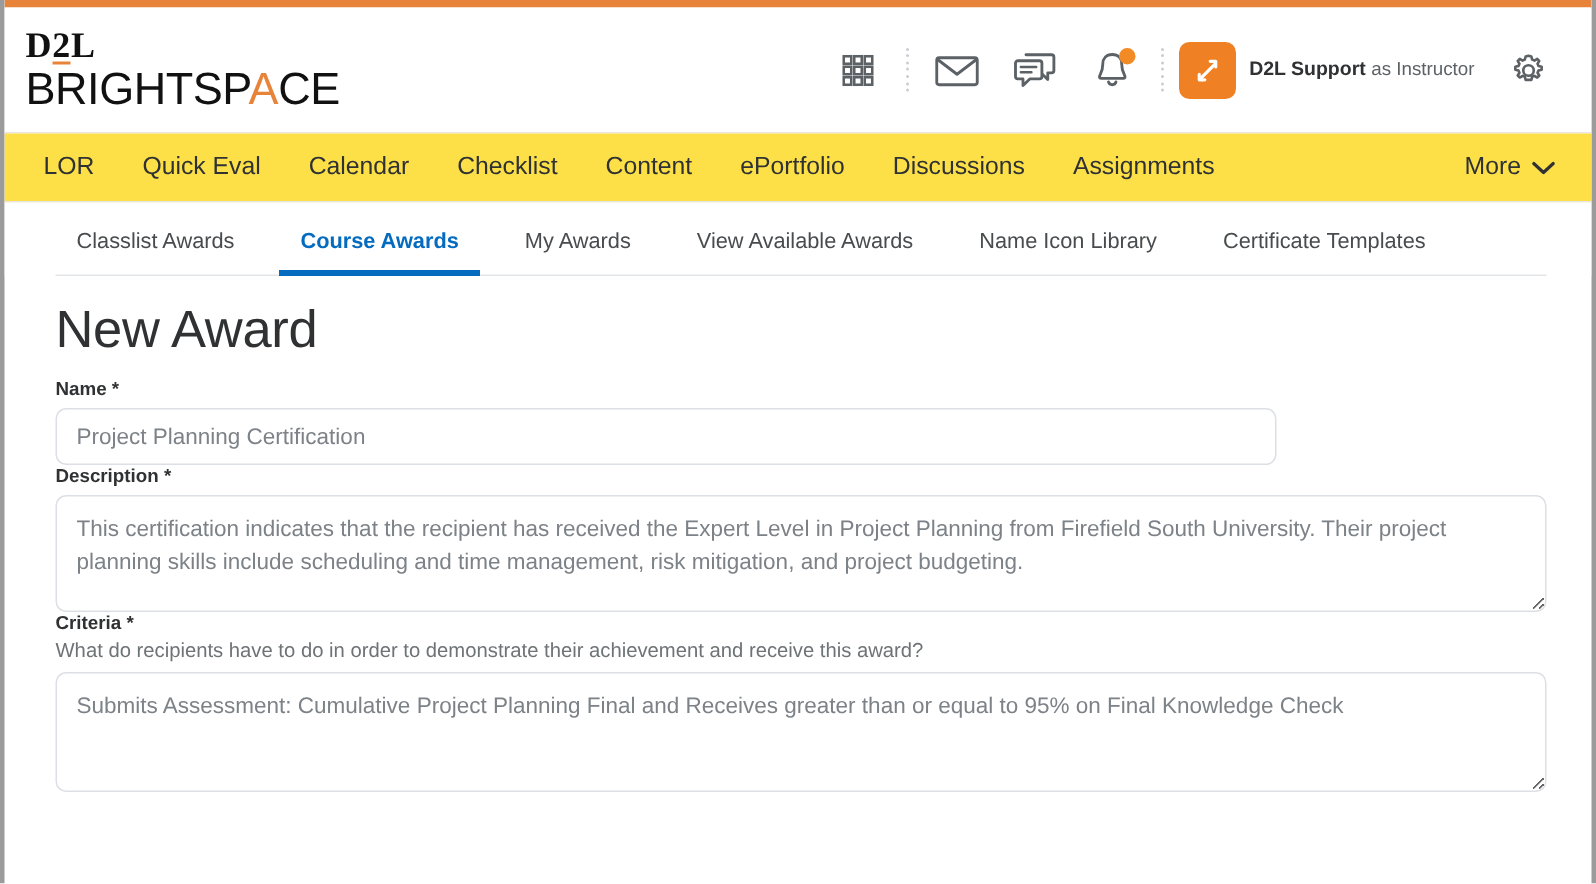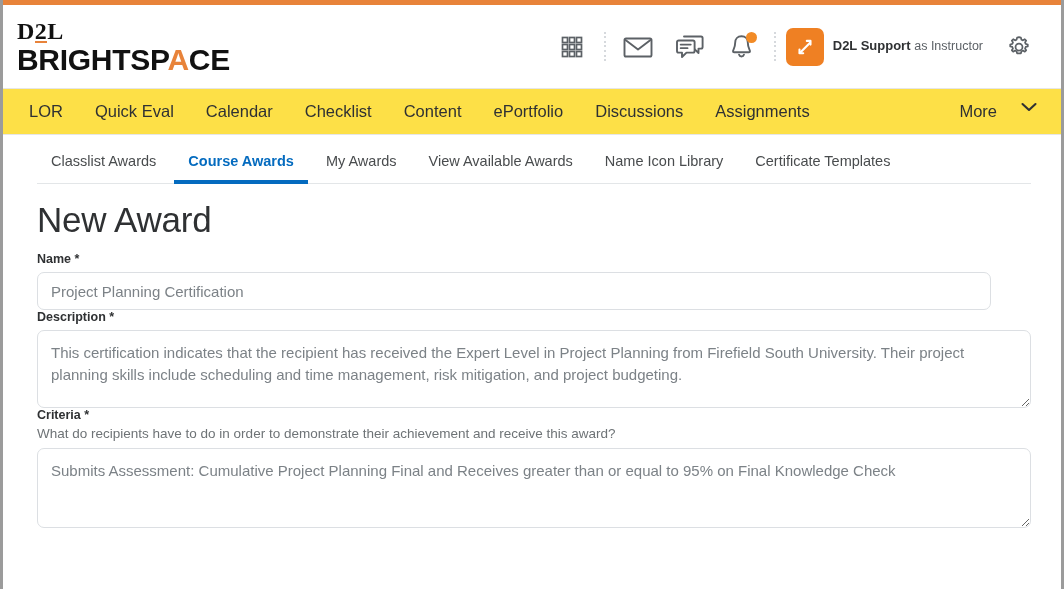--- a/index.html
+++ b/index.html
@@ -60,21 +60,21 @@
   .brand-d2l .two::after {
     content: "";
     position: absolute;
     left: 0; right: 0;
     bottom: 1px;
     height: 2px;
     background: #e8833a;
   }
   .brand-brightspace {
     font-family: "Liberation Sans", sans-serif;
-    font-weight: 700;
+    font-weight: 400;
     font-size: 30px;
     letter-spacing: -0.3px;
     color: #111;
     margin-top: 2px;
   }
   .brand-brightspace .caret-a {
     color: #e8833a;
   }
 
   .header-actions {
@@ -168,34 +168,35 @@
     padding: 6px 16px;
     white-space: nowrap;
     text-decoration: none;
     cursor: pointer;
     background: none;
     border: none;
     font-family: inherit;
   }
   .nav-link.more {
     display: inline-flex;
-    gap: 24px;
+    align-items: center;
+    gap: 7px;
     margin-left: auto;
     padding-right: 10px;
   }
 
   
   .subnav-wrap {
     padding: 14px 0 0 34px;
     background: #fff;
   }
   .subnav {
     display: flex;
     align-items: flex-end;
-    gap: 4px;
+    gap: 16px;
     border-bottom: 1px solid #e3e6e8;
     width: 994px;
   }
   .subtab {
     font-size: 14.5px;
     color: #494c4e;
     padding: 4px 14px 11px 14px;
     white-space: nowrap;
     cursor: pointer;
     background: none;
@@ -236,21 +237,21 @@
     font-weight: 700;
   }
   .field-help {
     font-size: 13.5px;
     color: #6e7376;
     margin: -2px 0 7px 0;
     display: block;
   }
 
   .text-input {
-    width: 954px;
+    width: 814px;
     height: 38px;
     border: 1px solid #dcdfe3;
     border-radius: 7px;
     padding: 0 13px;
     font-size: 15px;
     color: #7c8287;
     font-family: inherit;
     background: #fff;
     outline: none;
   }

